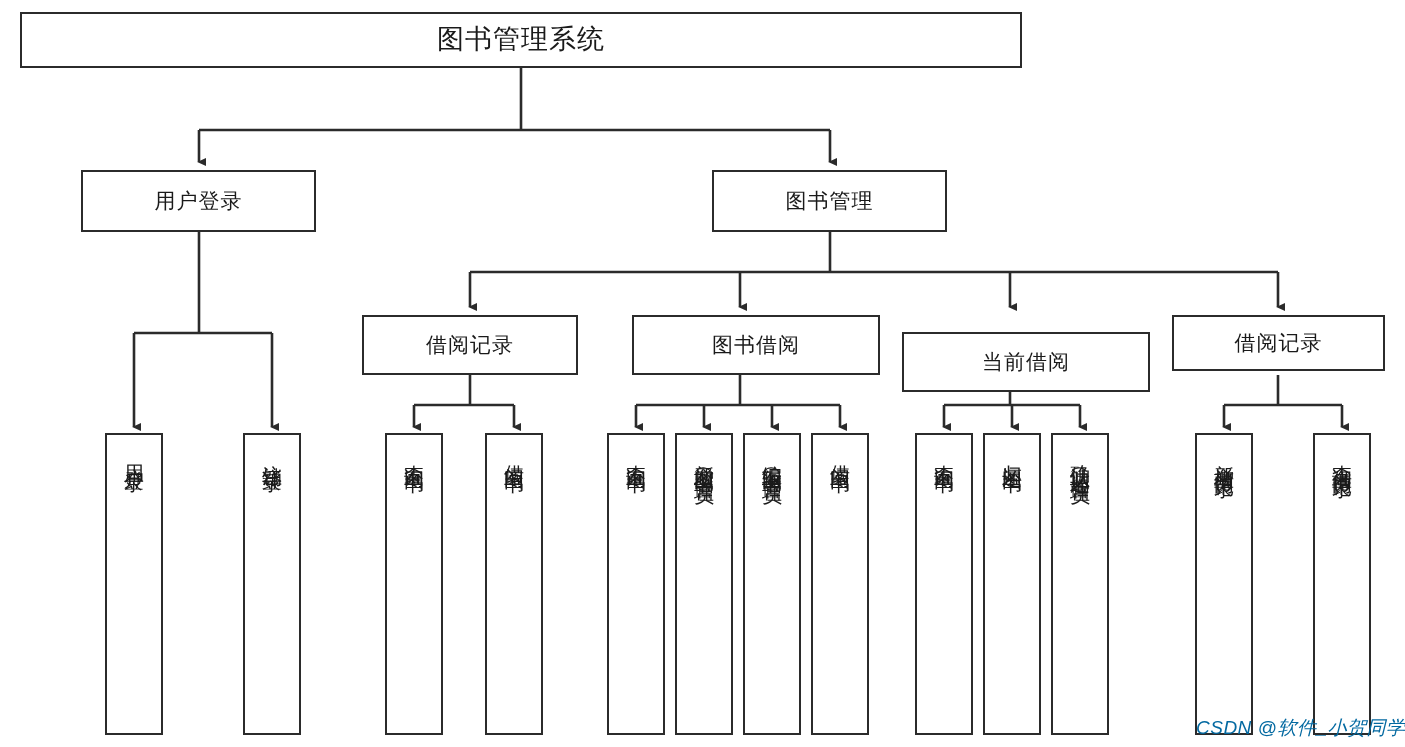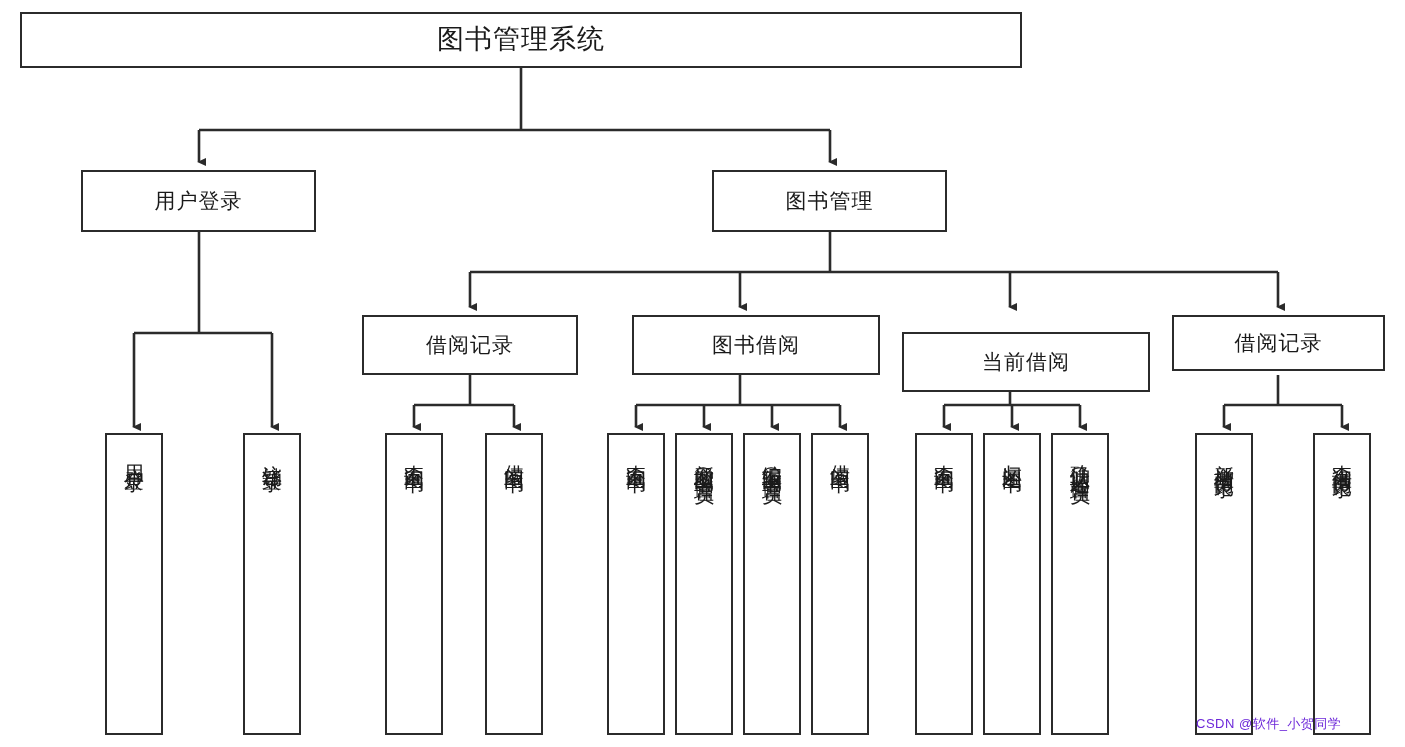--- a/index.html
+++ b/index.html
@@ -59,24 +59,25 @@
   .node.leaf .node-label {
     writing-mode: vertical-rl;
     text-orientation: upright;
     font-size: 20px;
     line-height: 1.05;
     letter-spacing: 3px;
     white-space: nowrap;
   }
   .watermark {
     position: absolute;
-    color: #6d28d9;
-    font-size: 13px;
+    color: #0369a1;
+    font-size: 19px;
     white-space: nowrap;
     letter-spacing: 0.5px;
+    font-style: italic;
   }
 </style>
 </head>
 <body>
 
 <div id="diagram-root">
 
   <svg class="wires" viewBox="0 0 1405 747">
     <defs>
       <marker id="arrow" markerWidth="10" markerHeight="10" refX="4" refY="7.2" orient="auto" markerUnits="userSpaceOnUse">

